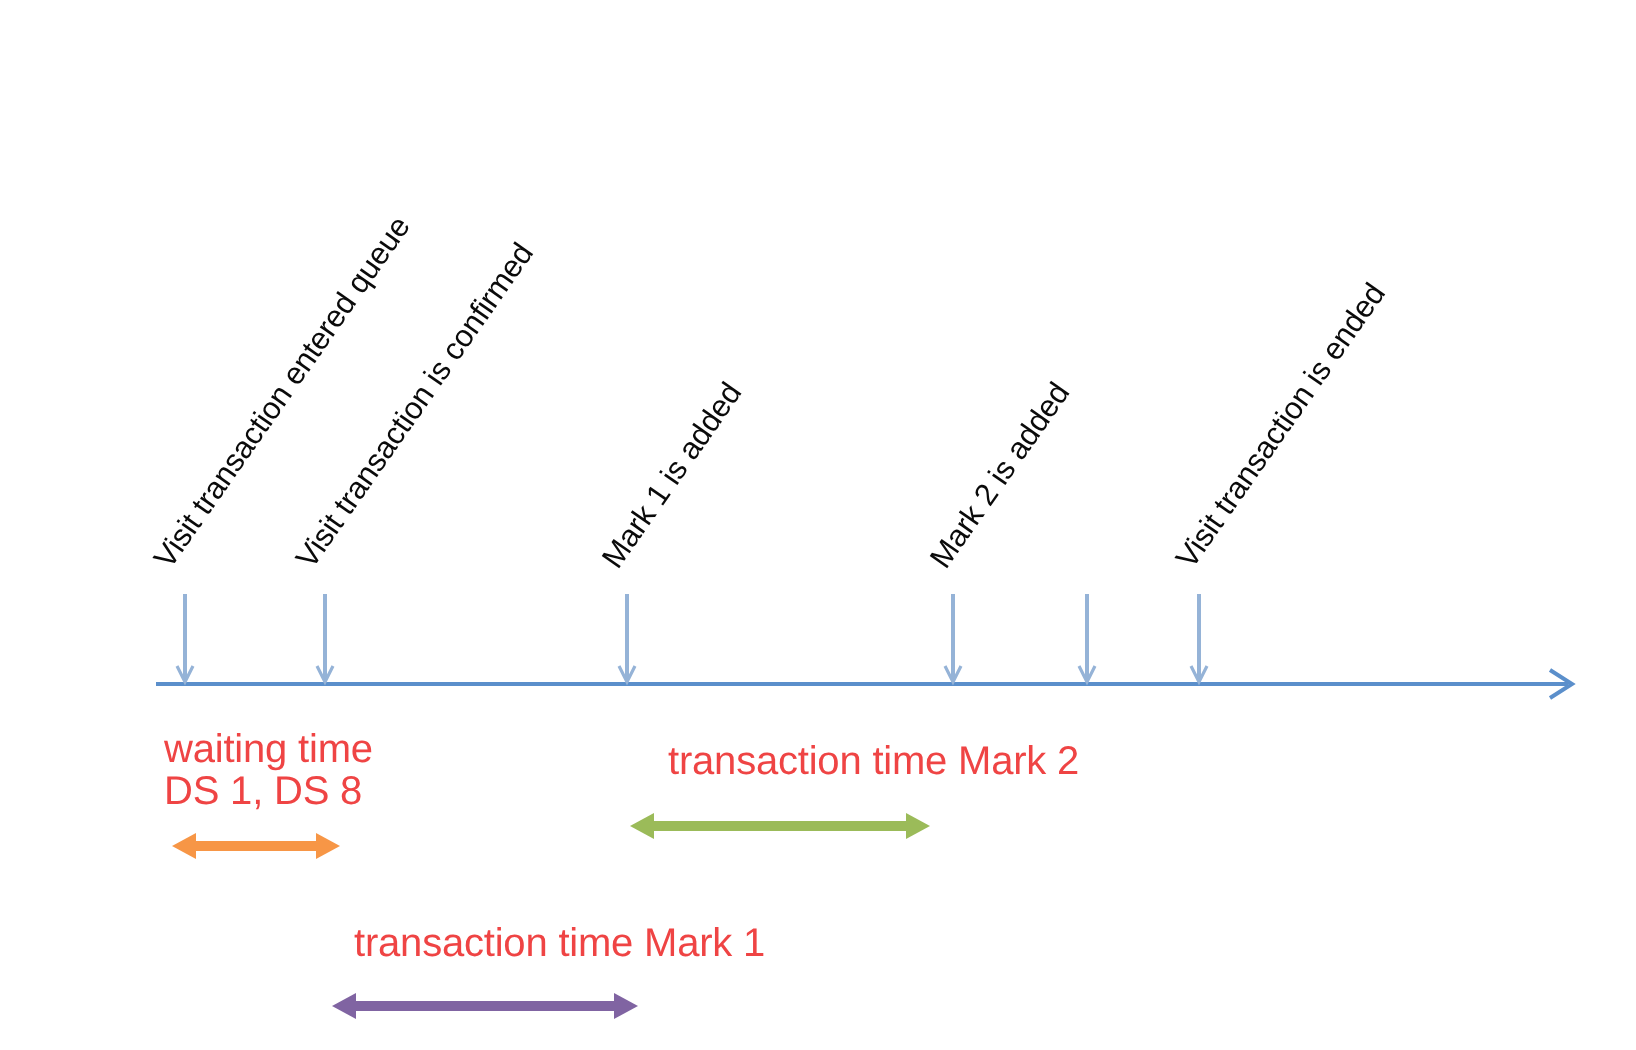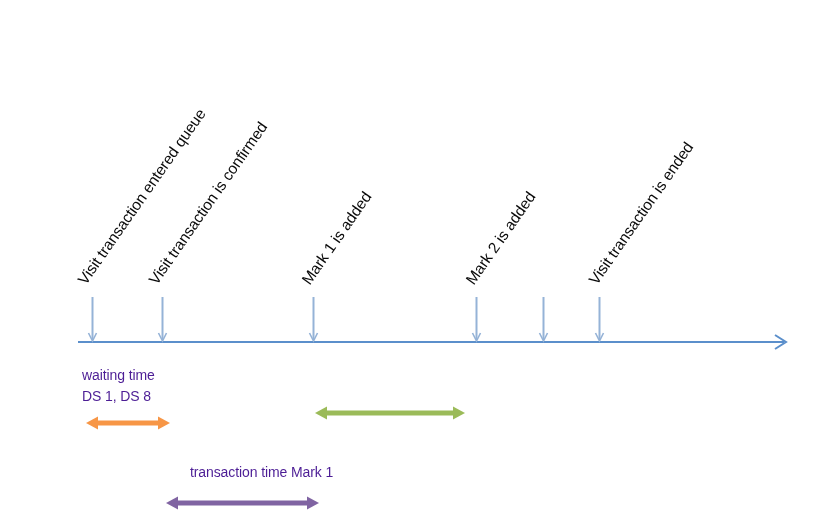--- a/index.html
+++ b/index.html
@@ -47,22 +47,22 @@
     font-size: 15.5px;
     color: #0a0a0a;
     transform-origin: 0% 100%;
     letter-spacing: -0.1px;
   }
 
   
   .span-text {
     position: absolute;
     white-space: nowrap;
-    font-size: 14px;
-    color: #4c1d95;
+    font-size: 20px;
+    color: #ef4444;
     line-height: 21px;
     letter-spacing: -0.1px;
   }
   .span-arrow {
     position: absolute;
     height: 16px;
   }
 </style>
 </head>
 <body>
@@ -112,27 +112,30 @@
   <div class="span-text" style="left:82px; top:365px;">
     <div>waiting time</div>
     <div>DS 1, DS 8</div>
   </div>
   <svg class="span-arrow" style="left:85px; top:415px; width:86px;" viewBox="0 0 86 16" preserveAspectRatio="none">
     <line x1="10" y1="8" x2="76" y2="8" stroke="#F79646" stroke-width="5"></line>
     <polygon points="1,8 13,1.5 13,14.5" fill="#F79646"></polygon>
     <polygon points="85,8 73,1.5 73,14.5" fill="#F79646"></polygon>
   </svg>
 
+  <div class="span-text" style="left:334px; top:371px;">
+    <div>transaction time Mark 2</div>
+  </div>
   <svg class="span-arrow" style="left:314px; top:405px; width:152px;" viewBox="0 0 152 16" preserveAspectRatio="none">
     <line x1="10" y1="8" x2="142" y2="8" stroke="#9BBB59" stroke-width="5"></line>
     <polygon points="1,8 13,1.5 13,14.5" fill="#9BBB59"></polygon>
     <polygon points="151,8 139,1.5 139,14.5" fill="#9BBB59"></polygon>
   </svg>
 
-  <div class="span-text" style="left:190px; top:462px;">
+  <div class="span-text" style="left:177px; top:462px;">
     <div>transaction time Mark 1</div>
   </div>
   <svg class="span-arrow" style="left:165px; top:495px; width:155px;" viewBox="0 0 155 16" preserveAspectRatio="none">
     <line x1="10" y1="8" x2="145" y2="8" stroke="#8064A2" stroke-width="5"></line>
     <polygon points="1,8 13,1.5 13,14.5" fill="#8064A2"></polygon>
     <polygon points="154,8 142,1.5 142,14.5" fill="#8064A2"></polygon>
   </svg>
 
 </div>
 

